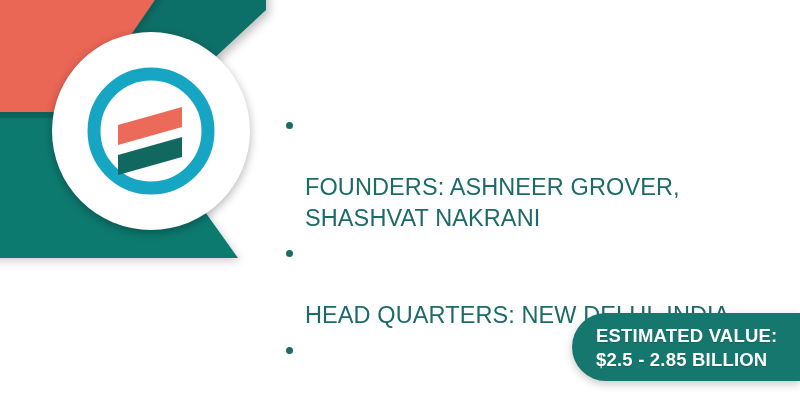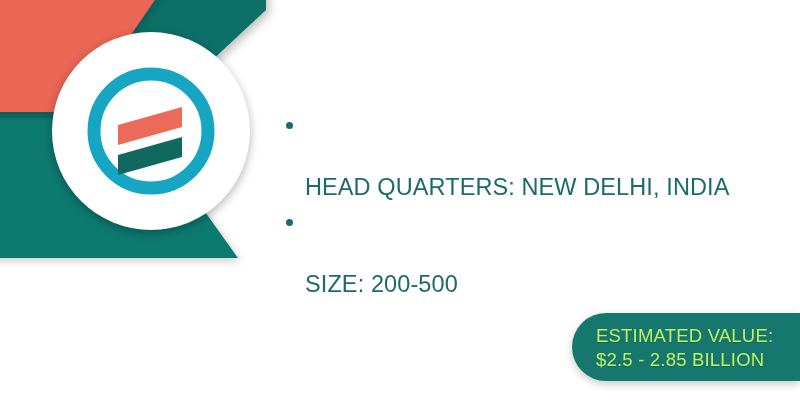--- a/index.html
+++ b/index.html
@@ -91,23 +91,23 @@
     border-top-left-radius: 34px;
     border-bottom-left-radius: 34px;
     box-shadow: 0 3px 8px rgba(0,0,0,0.22);
     z-index: 9;
   }
   #value-badge .badge-text {
     position: absolute;
     left: 24px;
     top: 11px;
     right: 8px;
-    color: #bef264;
+    color: #ffffff;
     font-size: 18.5px;
-    font-weight: normal;
+    font-weight: bold;
     line-height: 24px;
     letter-spacing: 0.2px;
     white-space: pre-line;
     text-shadow: 0 1px 1px rgba(0,0,0,0.15);
   }
 </style>
 </head>
 <body>
 
 <div id="card">
@@ -141,20 +141,25 @@
 
       <polygon points="37,64 101,46 101,66 37,84" fill="#ec6a5a"></polygon>
 
       <polygon points="37,94 101,76 101,96 37,114" fill="#11685f"></polygon>
     </svg>
   </div>
 
   <div id="info-list">
     <div class="info-item">
       <span class="bullet"></span>
+      <span>FOUNDERS: ASHNEER GROVER,
+SHASHVAT NAKRANI</span>
+    </div>
+    <div class="info-item">
+      <span class="bullet"></span>
       <span>HEAD QUARTERS: NEW DELHI, INDIA</span>
     </div>
     <div class="info-item">
       <span class="bullet"></span>
       <span>SIZE: 200-500</span>
     </div>
 
   </div>
 
   <div id="value-badge">

